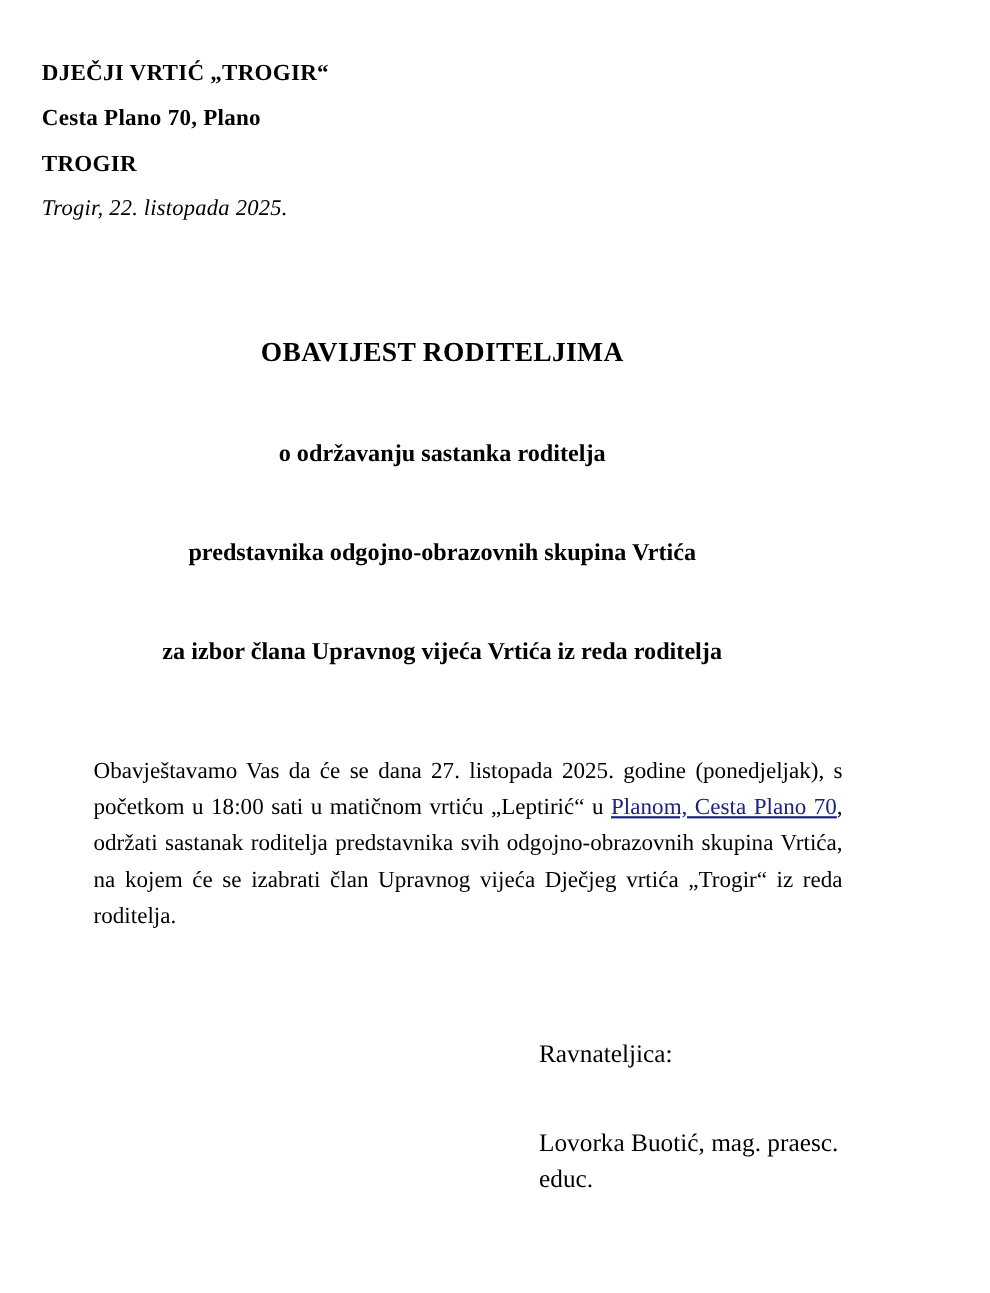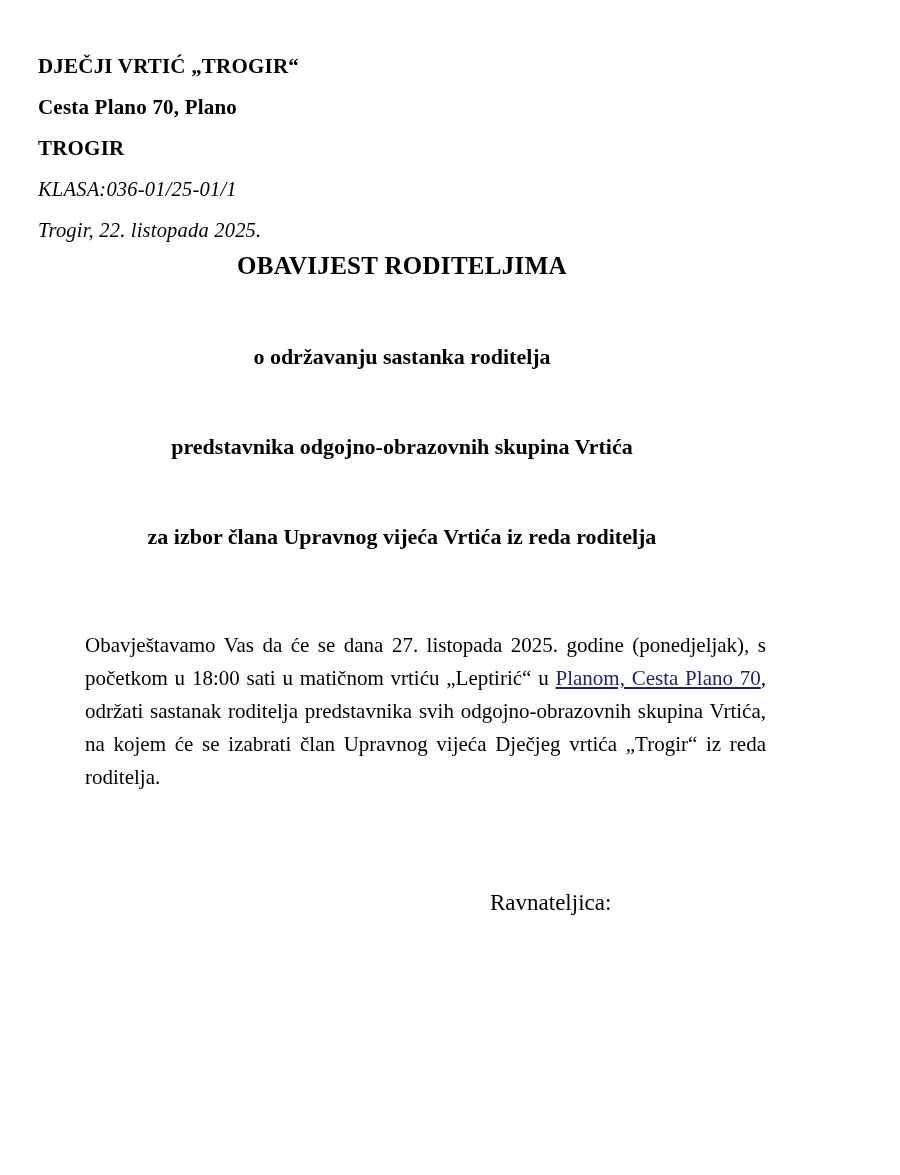--- a/index.html
+++ b/index.html
@@ -34,20 +34,21 @@
     white-space: nowrap;
   }
   .lh-line.italic {
     font-weight: normal;
     font-style: italic;
     font-size: 20.5px;
   }
 
   
   .title-block {
+    margin-top: 96px;
     text-align: center;
   }
   .title-main {
     font-size: 25px;
     font-weight: bold;
     letter-spacing: 0.3px;
     line-height: 30px;
   }
   .title-sub {
     font-size: 22px;
@@ -87,32 +88,32 @@
 </style>
 </head>
 <body>
 
 <div class="page">
 
   <div class="letterhead">
     <div class="lh-line">DJEČJI VRTIĆ „TROGIR“</div>
     <div class="lh-line">Cesta Plano 70, Plano</div>
     <div class="lh-line">TROGIR</div>
-    <div class="lh-line italic">KLASA:036-01/25-01/1</div>
     <div class="lh-line italic">Trogir, 22. listopada 2025.</div>
   </div>
 
   <div class="title-block">
     <div class="title-main">OBAVIJEST RODITELJIMA</div>
     <div class="title-sub">o održavanju sastanka roditelja</div>
     <div class="title-sub">predstavnika odgojno-obrazovnih skupina Vrtića</div>
     <div class="title-sub">za izbor člana Upravnog vijeća Vrtića iz reda roditelja</div>
   </div>
 
   <div class="body-block">
     <p><span>Obavještavamo Vas da će se dana 27. listopada 2025. godine (ponedjeljak), s početkom u 18:00 sati u matičnom vrtiću „Leptirić“ u </span><a class="link" href="#">Planom, Cesta Plano 70</a><span>, održati sastanak roditelja predstavnika svih odgojno-obrazovnih skupina Vrtića, na kojem će se izabrati član Upravnog vijeća Dječjeg vrtića „Trogir“ iz reda roditelja.</span></p>
   </div>
 
   <div class="signature">
     <div>Ravnateljica:</div>
+    <div class="sig-name">Lovorka Buotić, mag. praesc. educ.</div>
   </div>
 
 </div>
 
 </body></html>

